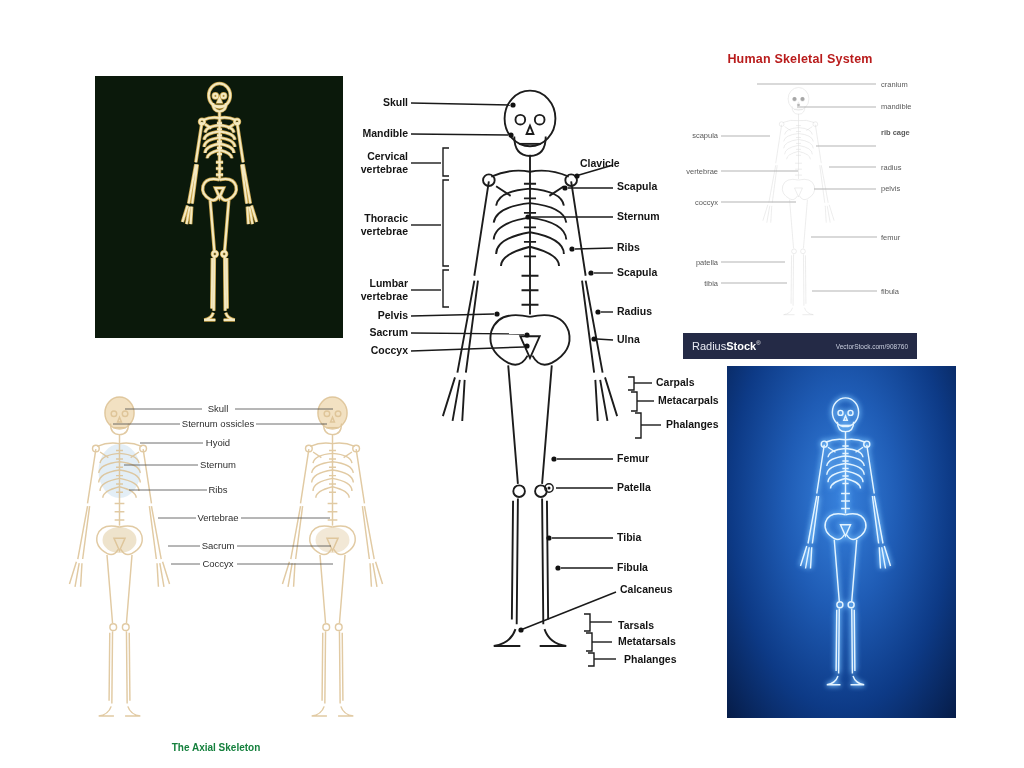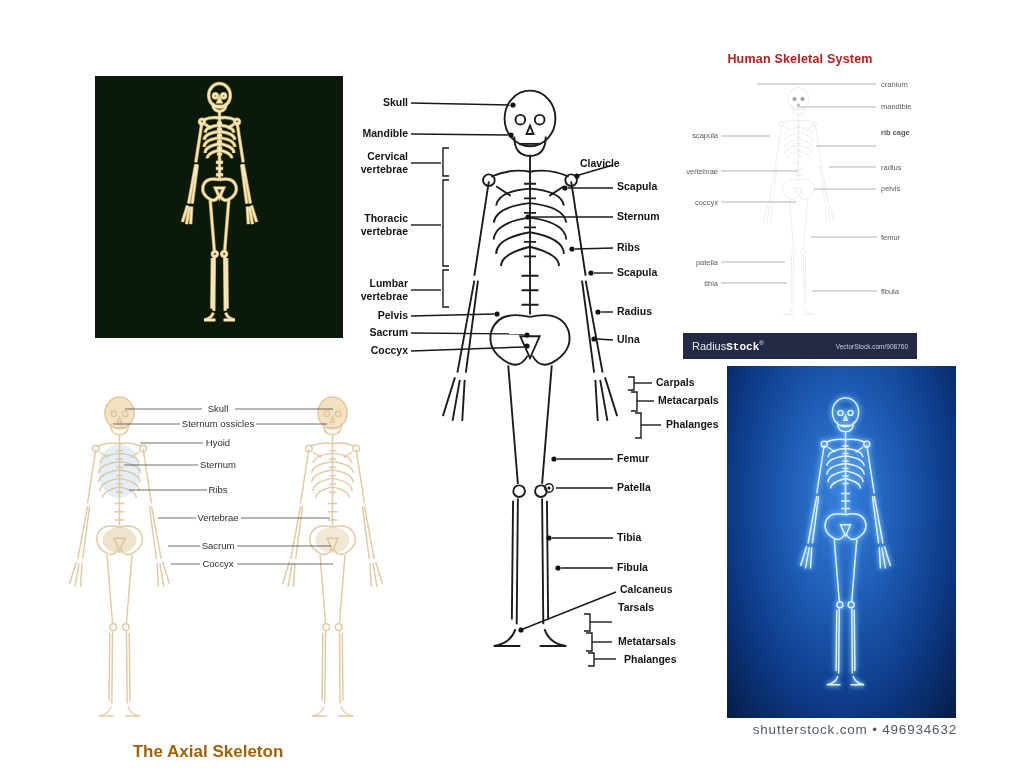--- a/index.html
+++ b/index.html
@@ -13,27 +13,27 @@
      display:flex;align-items:center;justify-content:space-between;padding:0 9px;box-sizing:border-box;}
   #art{position:absolute;left:0;top:0;}
 
   
   .lbl-c{position:absolute;font-weight:bold;font-size:10.5px;line-height:12.5px;color:#141414;}
   .al-r{text-align:right;}
   .lbl-v{position:absolute;font-size:7.5px;line-height:9px;color:#5a5a5a;}
   .lbl-a{position:absolute;font-size:9.5px;line-height:11px;color:#2e2e2e;text-align:center;}
   #vs-title{position:absolute;left:683px;top:52px;width:234px;text-align:center;
      font-size:12.5px;font-weight:bold;color:#b91c1c;letter-spacing:.2px;}
-  #axial-title{position:absolute;left:88px;top:742px;width:240px;text-align:center;
-     font-size:17px;font-weight:bold;color:#a16207;}
+  #axial-title{position:absolute;left:96px;top:742px;width:240px;text-align:center;
+     font-size:10px;font-weight:bold;color:#15803d;}
   #ss-credit{position:absolute;left:700px;top:722px;width:257px;text-align:right;
      font-size:13.5px;letter-spacing:.8px;color:#4e5a66;}
   .brand{font-size:11px;color:#fff;}
   .brand .lt{font-weight:normal;color:#e8e9f2;}
-  .brand .bd{font-weight:bold;font-family:Liberation Mono, monospace;}
+  .brand .bd{font-weight:bold;}
   .brand .rg{font-size:6px;vertical-align:super;}
   .vs-url{font-size:6.5px;color:#c9cede;}
 
   
   .sk3d-under{stroke:#c7a349;stroke-width:3.4;fill:none;}
   .sk3d-over{stroke:#f4e9c2;stroke-width:1.9;fill:none;}
   .sk-center{stroke:#1c1c1c;stroke-width:.78;fill:none;}
   .sk-vs{stroke:#dcdcdc;stroke-width:.55;fill:none;opacity:.95;}
   .sk-ax{stroke:#dcc193;stroke-width:1.05;fill:none;opacity:.85;}
   .skx-glow{stroke:#6db5f7;stroke-width:3;fill:none;opacity:.9;filter:url(#glow);}
@@ -222,21 +222,21 @@
   <div class="lbl-c" style="left:617px;top:305px;">Radius</div>
   <div class="lbl-c" style="left:617px;top:333px;">Ulna</div>
   <div class="lbl-c" style="left:656px;top:376px;">Carpals</div>
   <div class="lbl-c" style="left:658px;top:394px;">Metacarpals</div>
   <div class="lbl-c" style="left:666px;top:418px;">Phalanges</div>
   <div class="lbl-c" style="left:617px;top:452px;">Femur</div>
   <div class="lbl-c" style="left:617px;top:481px;">Patella</div>
   <div class="lbl-c" style="left:617px;top:531px;">Tibia</div>
   <div class="lbl-c" style="left:617px;top:561px;">Fibula</div>
   <div class="lbl-c" style="left:620px;top:583px;">Calcaneus</div>
-  <div class="lbl-c" style="left:618px;top:601px;">Tarsals</div>
+  <div class="lbl-c" style="left:618px;top:619px;">Tarsals</div>
   <div class="lbl-c" style="left:618px;top:635px;">Metatarsals</div>
   <div class="lbl-c" style="left:624px;top:653px;">Phalanges</div>
 
   <div id="vs-title">Human Skeletal System</div>
   <div class="lbl-v al-r" style="left:638px;top:131px;width:80px;">scapula</div>
   <div class="lbl-v al-r" style="left:638px;top:167px;width:80px;">vertebrae</div>
   <div class="lbl-v al-r" style="left:638px;top:198px;width:80px;">coccyx</div>
   <div class="lbl-v al-r" style="left:638px;top:258px;width:80px;">patella</div>
   <div class="lbl-v al-r" style="left:638px;top:279px;width:80px;">tibia</div>
   <div class="lbl-v" style="left:881px;top:80px;">cranium</div>
@@ -250,15 +250,14 @@
   <div class="lbl-a" style="left:178px;top:403px;width:80px;">Skull</div>
   <div class="lbl-a" style="left:168px;top:418px;width:100px;">Sternum ossicles</div>
   <div class="lbl-a" style="left:178px;top:437px;width:80px;">Hyoid</div>
   <div class="lbl-a" style="left:178px;top:459px;width:80px;">Sternum</div>
   <div class="lbl-a" style="left:178px;top:484px;width:80px;">Ribs</div>
   <div class="lbl-a" style="left:178px;top:512px;width:80px;">Vertebrae</div>
   <div class="lbl-a" style="left:178px;top:540px;width:80px;">Sacrum</div>
   <div class="lbl-a" style="left:178px;top:558px;width:80px;">Coccyx</div>
   <div id="axial-title">The Axial Skeleton</div>
 
-  <div id="ss-credit">shutterstock.com • 496934632</div>
 
 </div>
 
 </body></html>

